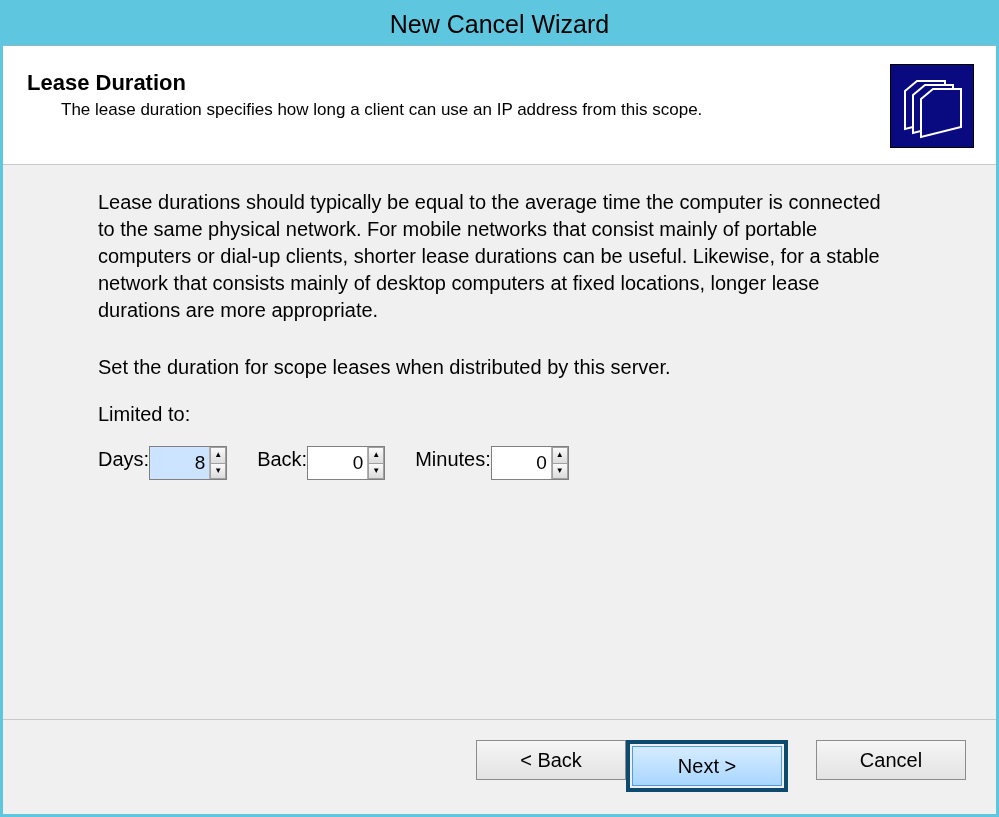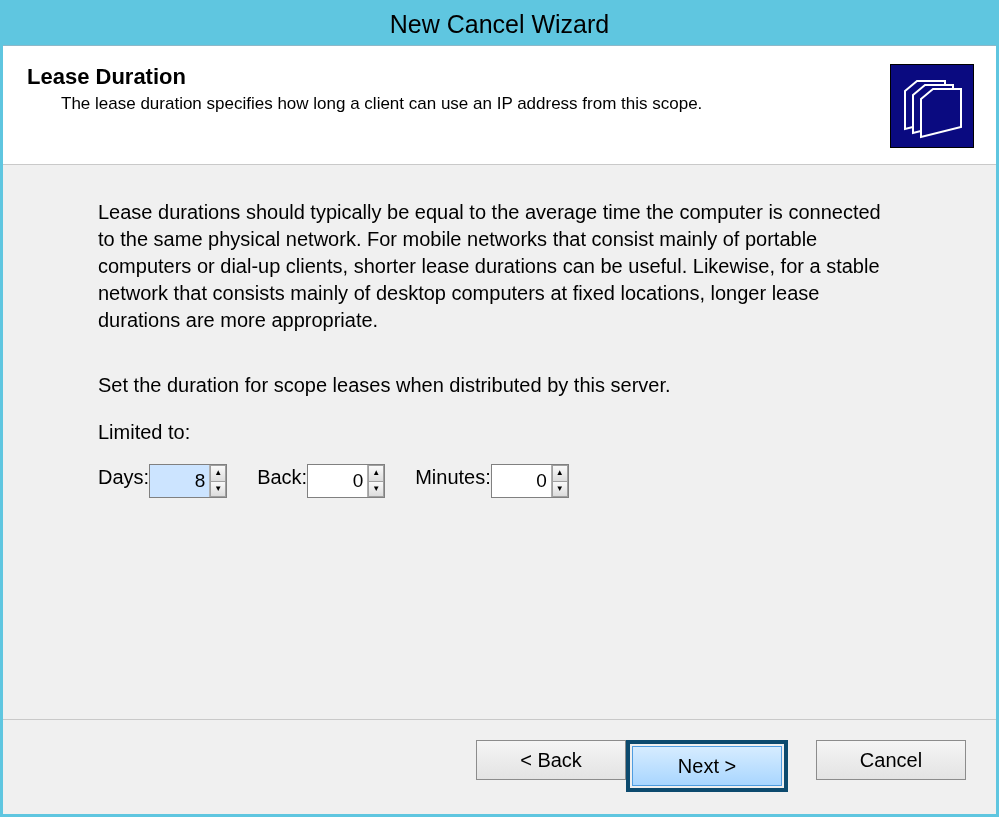--- a/index.html
+++ b/index.html
@@ -41,46 +41,47 @@
     display: flex;
     align-items: flex-start;
     border-bottom: 1px solid #c9c9c9;
   }
   .header-text { flex: 1; }
   .header-title {
     font-weight: 700;
     font-size: 22px;
     margin-bottom: 4px;
     margin-left: 2px;
+    margin-top: 6px;
   }
   .header-subtitle {
     font-size: 17px;
     margin-left: 36px;
     color: #000;
   }
   .folder-icon {
     width: 84px;
     height: 84px;
     background: #0a0a80;
     border: 1px solid #000;
     lex-shrink: 0;
     margin-left: 10px;
     display: flex;
     align-items: center;
     justify-content: center;
   }
   .content {
     flex: 1;
-    padding: 34px 40px 10px 95px;
+    padding: 24px 40px 10px 95px;
     font-size: 20px;
     color: #000;
     line-height: 1.35;
   }
   .para { max-width: 800px; }
-  .para + .para { margin-top: 38px; }
+  .para + .para { margin-top: 30px; }
   .limited { margin-top: 20px; }
   .spinners {
     display: flex;
     gap: 30px;
     margin-top: 18px;
   }
   .spin-group { display: flex; flex-direction: row; }
   .spin-label { font-size: 20px; margin-bottom: 8px; }
   .spin {
     width: 78px;

